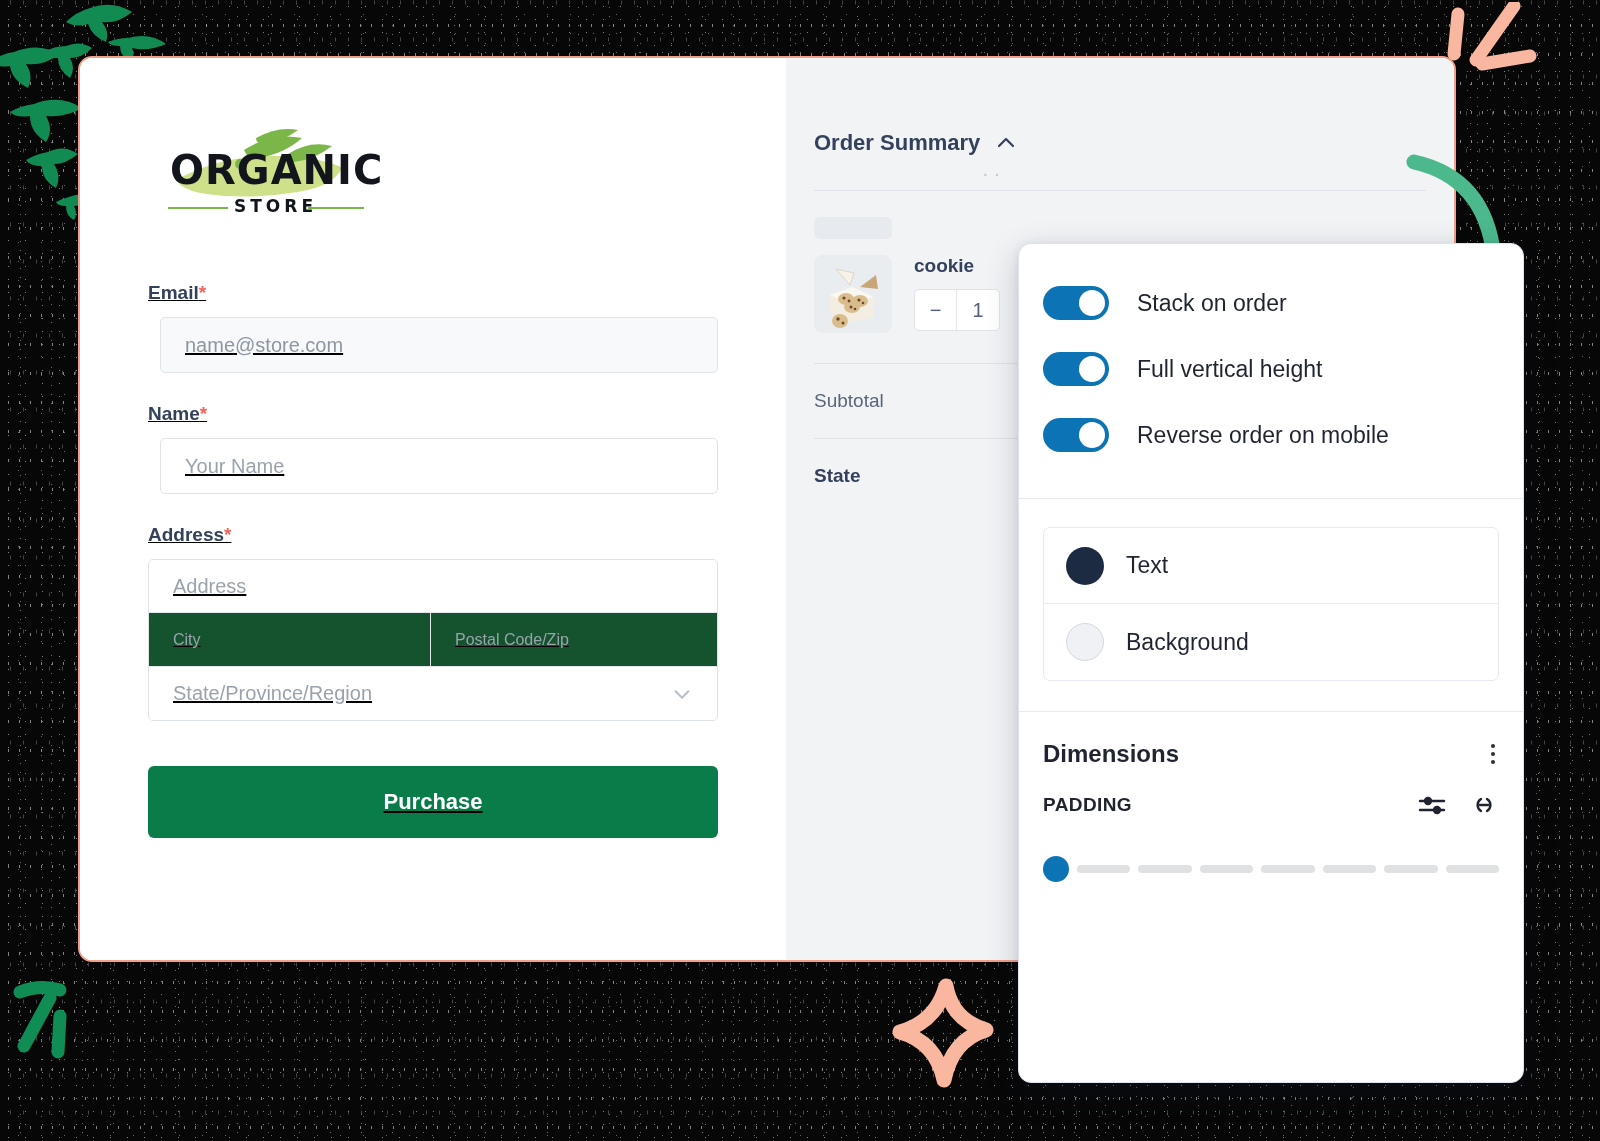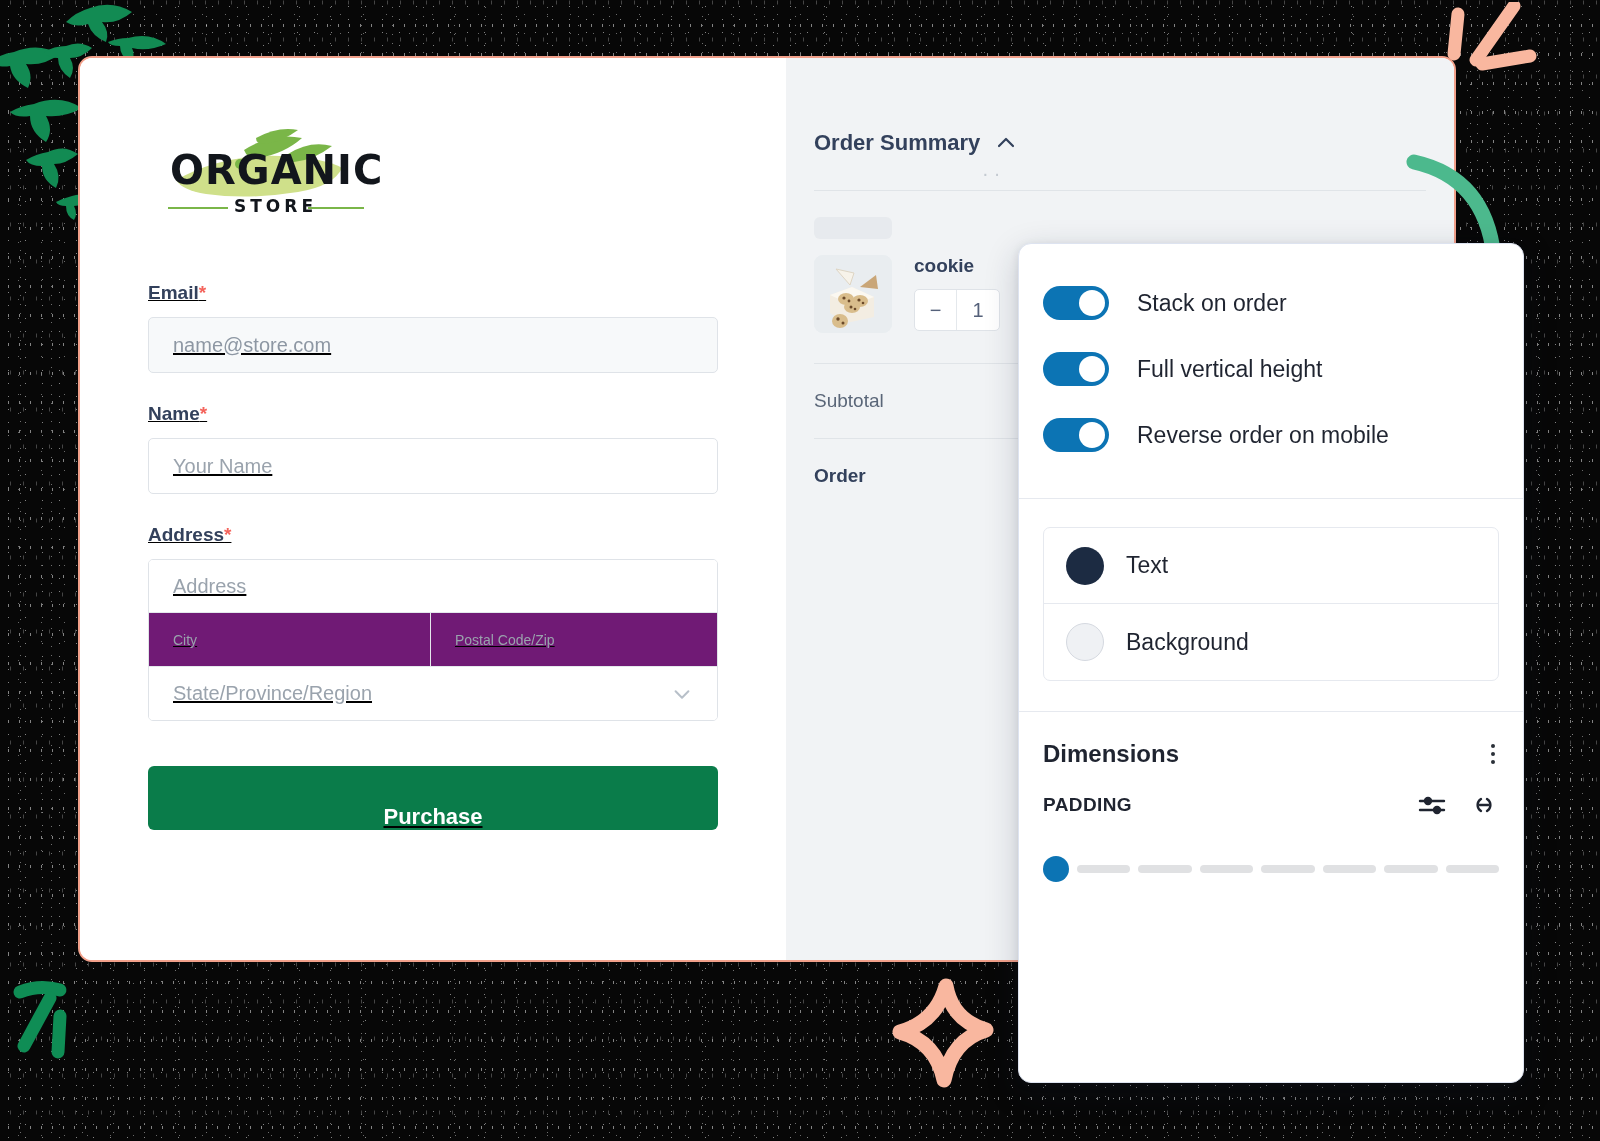--- a/index.html
+++ b/index.html
@@ -74,20 +74,21 @@
   .req { color: #f4645c; font-weight: bold; }
   .input-box {
     height: 56px;
     border: 1px solid #dfe3e8;
     border-radius: 5px;
     display: flex; align-items: center;
     padding: 0 24px;
     font-size: 20px;
     background: #ffffff;
     color: #9aa3ad;
+    margin-left: 12px;
   }
   .input-box.filled { background: #f7f9fa; color: #8d97a3; }
   .group-gap { margin-bottom: 30px; }
   .addr-group {
     border: 1px solid #dfe3e8;
     border-radius: 5px;
     overflow: hidden;
   }
   .addr-row {
     height: 53px;
@@ -97,33 +98,33 @@
     border-bottom: 1px solid #e4e8ec;
     color: #9aa3ad;
     background: #fff;
     justify-content: space-between;
   }
   .addr-row:last-child { border-bottom: none; }
   .addr-row.value { color: #3d4a5c; }
   .addr-split { display: flex; border-bottom: 1px solid #e4e8ec; }
   .addr-split > div {
     height: 53px; display: flex; align-items: center;
-    padding: 0 24px; font-size: 14px; color: #9aa3ad; background: #701a75;
+    padding: 0 24px; font-size: 16px; color: #9aa3ad; background: #14532d;
   }
   .addr-split > div:first-child { width: 282px; border-right: 1px solid #e4e8ec; }
   .addr-split > div:last-child { flex: 1; }
   .chev { width: 22px; height: 22px; flex: none; }
   .purchase-btn {
     margin-top: 45px;
-    height: 64px;
+    height: 72px;
     background: #0a7c4a;
     border-radius: 6px;
     color: #fff;
     font-size: 22px; font-weight: bold;
-    display: flex; align-items: flex-end; justify-content: center;
+    display: flex; align-items: center; justify-content: center;
     cursor: pointer;
   }
 
   
   .os-head {
     display: flex; align-items: center; gap: 14px;
     padding: 0 0 0 28px;
     font-size: 22px; font-weight: bold; color: #33415c;
   }
   .os-divider { height: 1px; background: #e0e4e8; margin: 34px 28px 0 28px; }
@@ -361,21 +362,21 @@
             <div>1</div>
           </div>
         </div>
       </div>
 
       <div class="totals">
         <div class="totals-row">
           <span>Subtotal</span>
         </div>
         <div class="totals-row bold">
-          <span>Order</span>
+          <span>State</span>
         </div>
       </div>
     </div>
   </div>
 
   <svg class="doodle" style="left:1400px; top:140px;" width="130" height="180" viewBox="0 0 130 180">
     <path d="M14 22 q72 16 80 96" fill="none" stroke="#4cb98d" stroke-width="15" stroke-linecap="round"></path>
     <path d="M62 112 q30 18 34 42 q-14 -6 -46 0 q10 -22 12 -42z" fill="#4cb98d"></path>
   </svg>
 

